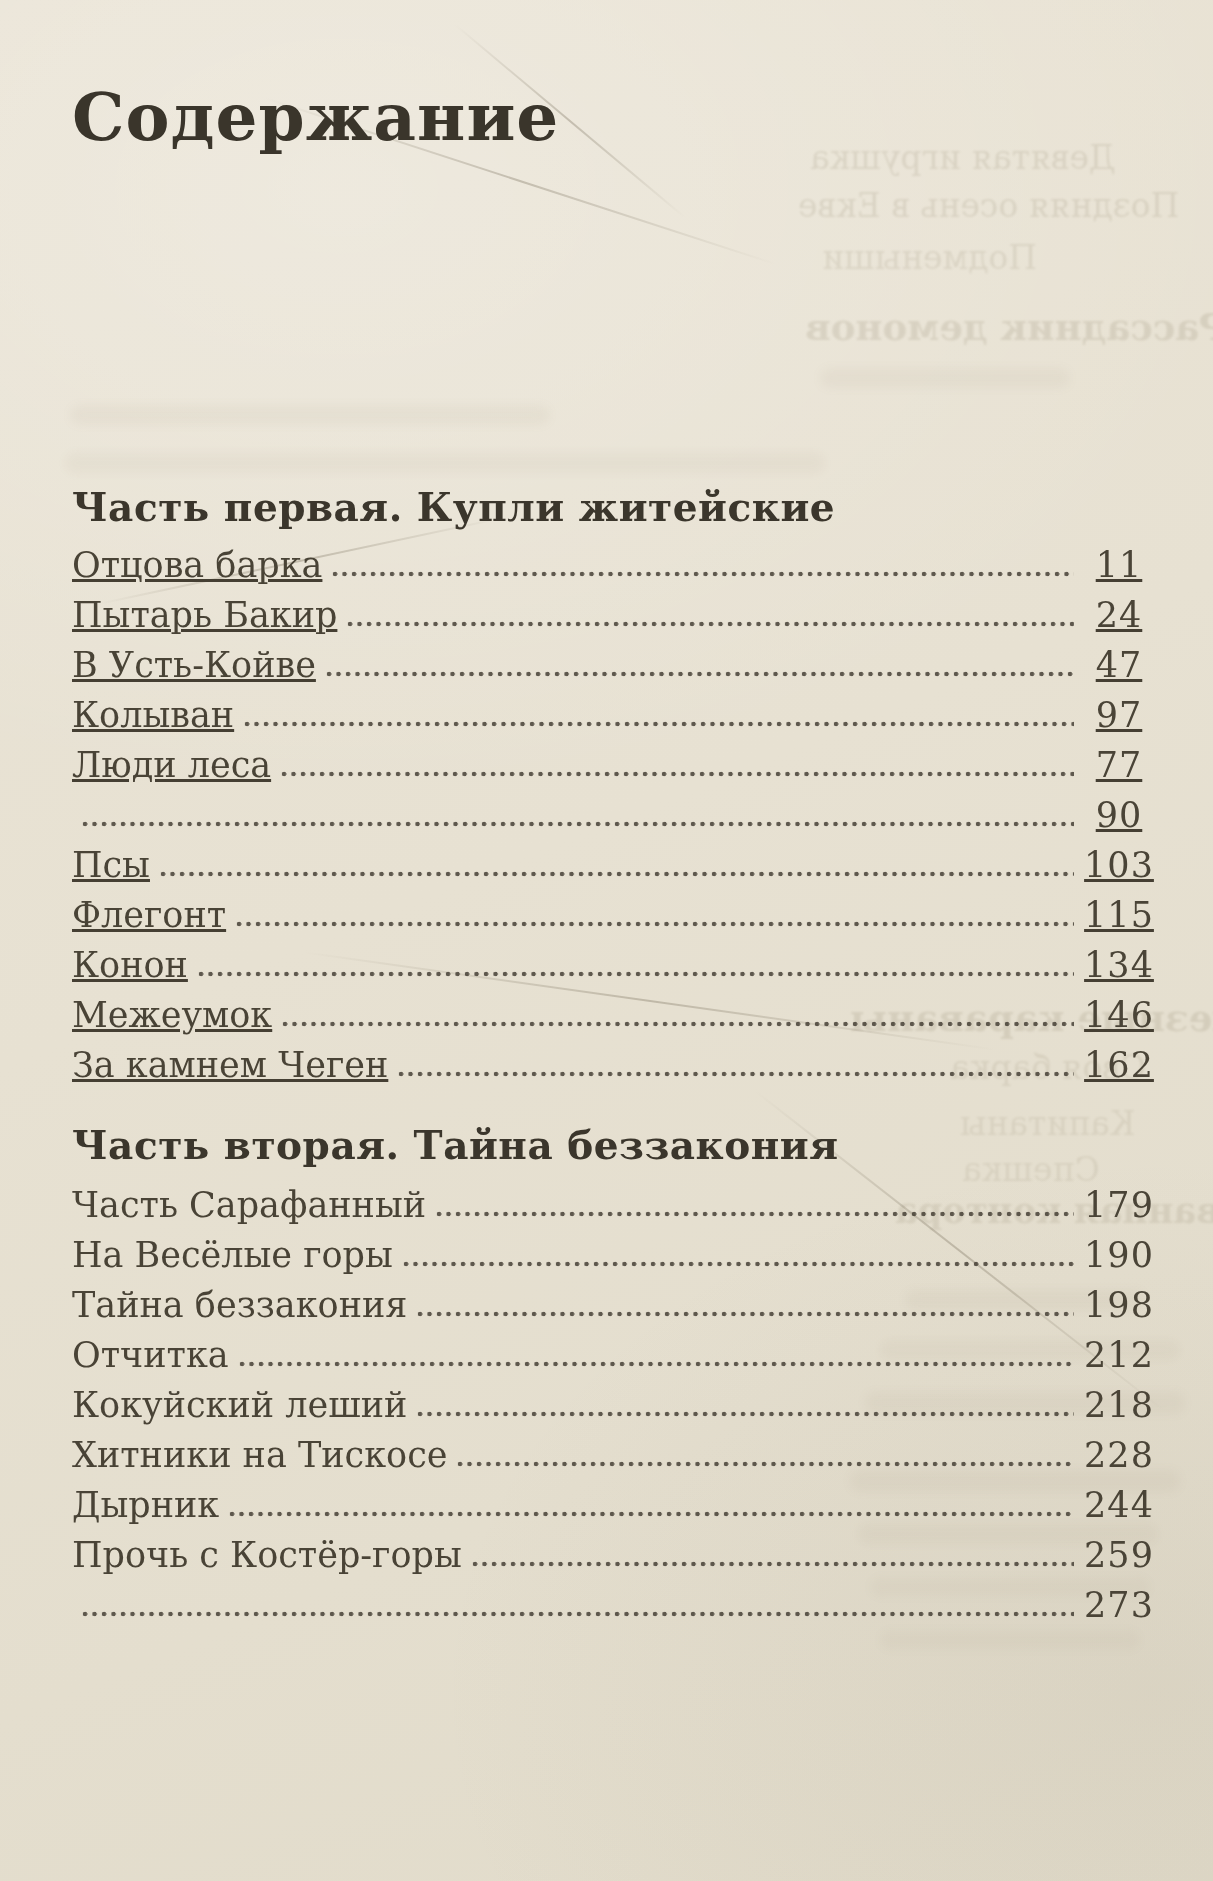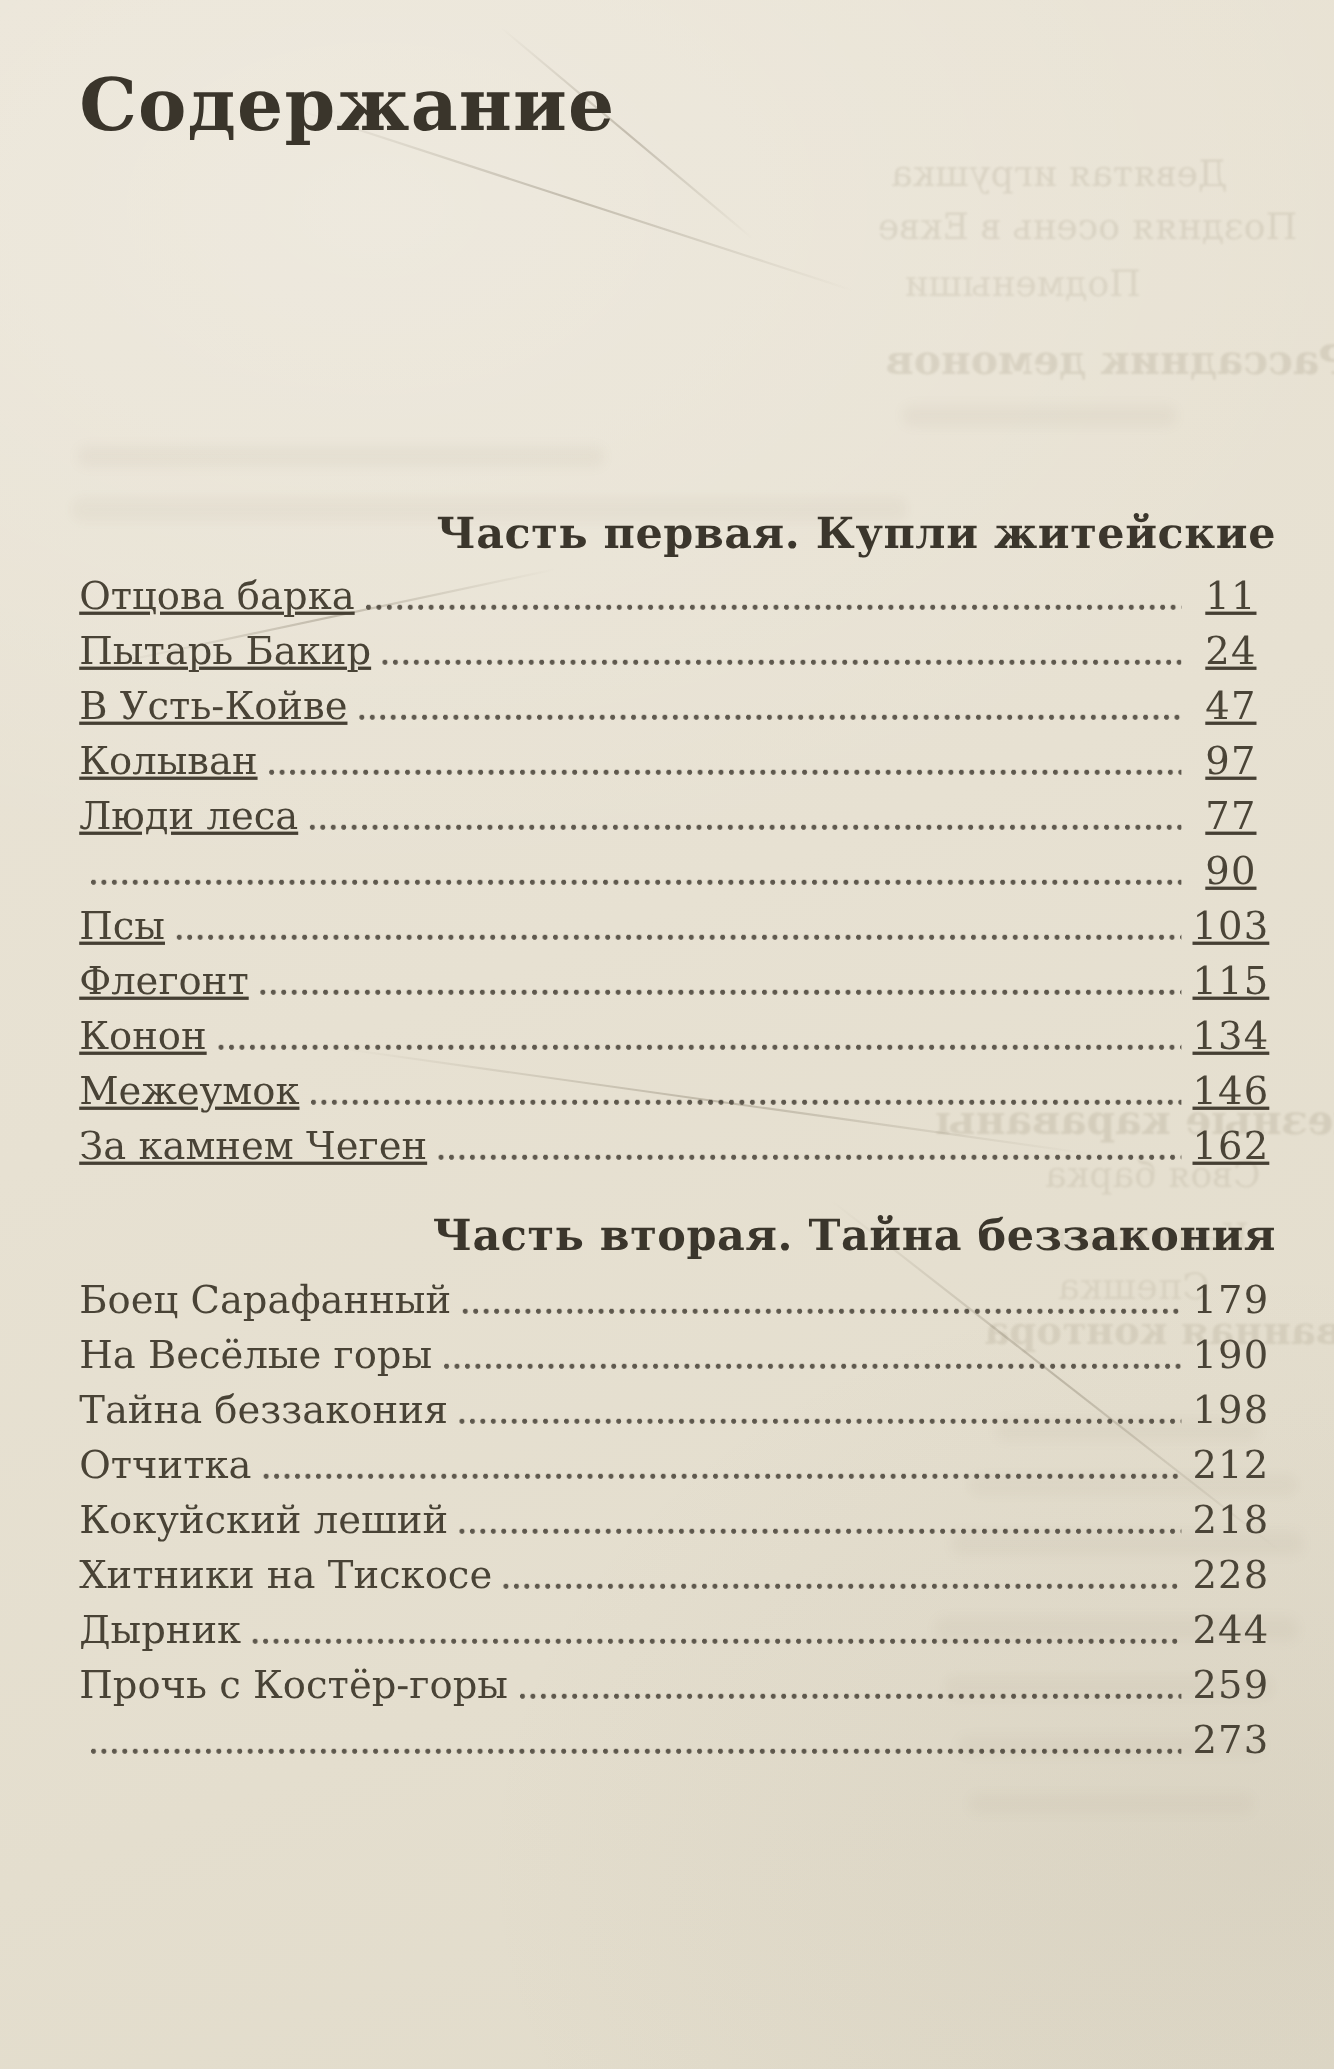--- a/index.html
+++ b/index.html
@@ -11,27 +11,27 @@
     overflow:hidden;
     background:
       radial-gradient(1500px 1000px at 28% 10%, rgba(255,255,255,.22), rgba(255,255,255,0) 62%),
       radial-gradient(1200px 900px at 95% 90%, rgba(120,108,85,.08), rgba(120,108,85,0) 60%),
       linear-gradient(158deg,#eae4d6 0%,#e7e1d2 45%,#e1dbca 100%);
     color:#453f33;
     font-family:"DejaVu Serif","Liberation Serif",serif;
   }
   .content{position:relative;padding:0 53px 0 72px;z-index:3;}
   .doc-title{
-    margin:0;padding-top:58px;
+    margin:0;padding-top:80px;
     font-size:66px;line-height:74px;
     font-weight:700;color:#3a352b;letter-spacing:1px;
   }
   .section-heading{
     margin:0;font-size:39px;line-height:46px;
-    font-weight:700;color:#3b362c;letter-spacing:.5px;text-align:right;
+    font-weight:700;color:#3b362c;letter-spacing:.5px;
   }
   .s1{margin-top:330px;}
   .s2{margin-top:32px;}
   .toc{margin:0;padding:0;list-style:none;}
   .toc-1{margin-top:10px;text-decoration:underline;}
   .toc-2{margin-top:12px;}
   .row{display:flex;height:50px;line-height:50px;font-size:35px;color:#4943366;color:#494336;}
   .row .t{white-space:nowrap;}
   .row .dots{
     flex:1 1 auto;margin:0 4px 0 9px;
@@ -151,21 +151,21 @@
       <li class="row">
           <span class="t">За камнем Чеген</span>
           <span class="dots"></span>
           <span class="p">162</span>
         </li>
     </ul>
 
     <h2 class="section-heading s2">Часть вторая. Тайна беззакония</h2>
     <ul class="toc toc-2">
       <li class="row">
-          <span class="t">Боец Сарафанный</span>
+          <span class="t">Часть Сарафанный</span>
           <span class="dots"></span>
           <span class="p">179</span>
         </li>
       <li class="row">
           <span class="t">На Весёлые горы</span>
           <span class="dots"></span>
           <span class="p">190</span>
         </li>
       <li class="row">
           <span class="t">Тайна беззакония</span>

